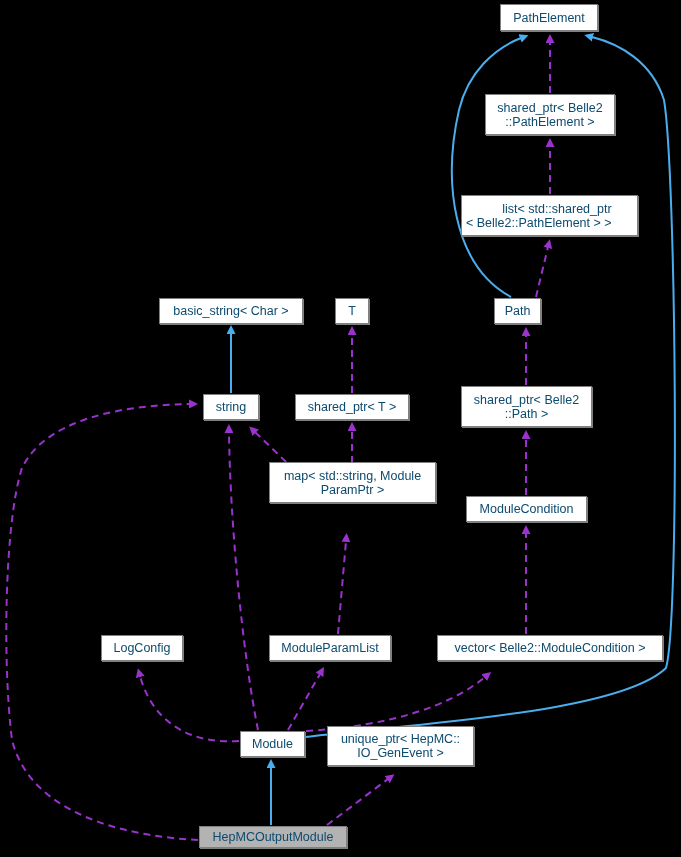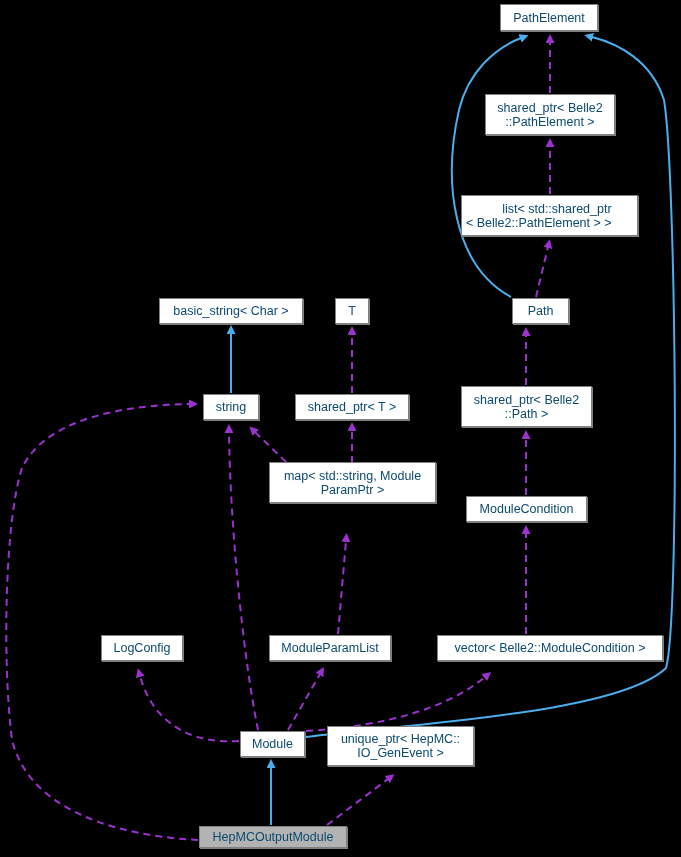--- a/index.html
+++ b/index.html
@@ -102,21 +102,21 @@
 
     <path d="M198,840 C120,836 30,812 12,740 C2,660 5,520 22,468 C45,420 120,405 190,404" fill="none" stroke="#9a32cd" stroke-width="2" stroke-dasharray="7,5" marker-end="url(#arrow-purple)"></path>
   </svg>
 
   <div id="nodes">
       <div class="node" style="left: 500px; top: 4px; width: 98px; height: 27px;">PathElement</div>
       <div class="node" style="left: 485px; top: 94px; width: 130px; height: 41px;">shared_ptr&lt; Belle2
 ::PathElement &gt;</div>
       <div class="node leftalign" style="left: 461px; top: 195px; width: 177px; height: 41px;">list&lt; std::shared_ptr
 &lt; Belle2::PathElement &gt; &gt;</div>
-      <div class="node" style="left: 512px; top: 298px; width: 57px; height: 26px;">Path</div>
+      <div class="node" style="left: 494px; top: 298px; width: 47px; height: 26px;">Path</div>
       <div class="node" style="left: 461px; top: 386px; width: 131px; height: 41px;">shared_ptr&lt; Belle2
 ::Path &gt;</div>
       <div class="node" style="left: 466px; top: 496px; width: 121px; height: 26px;">ModuleCondition</div>
       <div class="node" style="left: 159px; top: 298px; width: 144px; height: 26px;">basic_string&lt; Char &gt;</div>
       <div class="node" style="left: 335px; top: 298px; width: 34px; height: 26px;">T</div>
       <div class="node" style="left: 203px; top: 394px; width: 56px; height: 26px;">string</div>
       <div class="node" style="left: 295px; top: 394px; width: 114px; height: 26px;">shared_ptr&lt; T &gt;</div>
       <div class="node" style="left: 269px; top: 462px; width: 167px; height: 41px;">map&lt; std::string, Module
 ParamPtr &gt;</div>
       <div class="node" style="left: 101px; top: 635px; width: 82px; height: 26px;">LogConfig</div>

